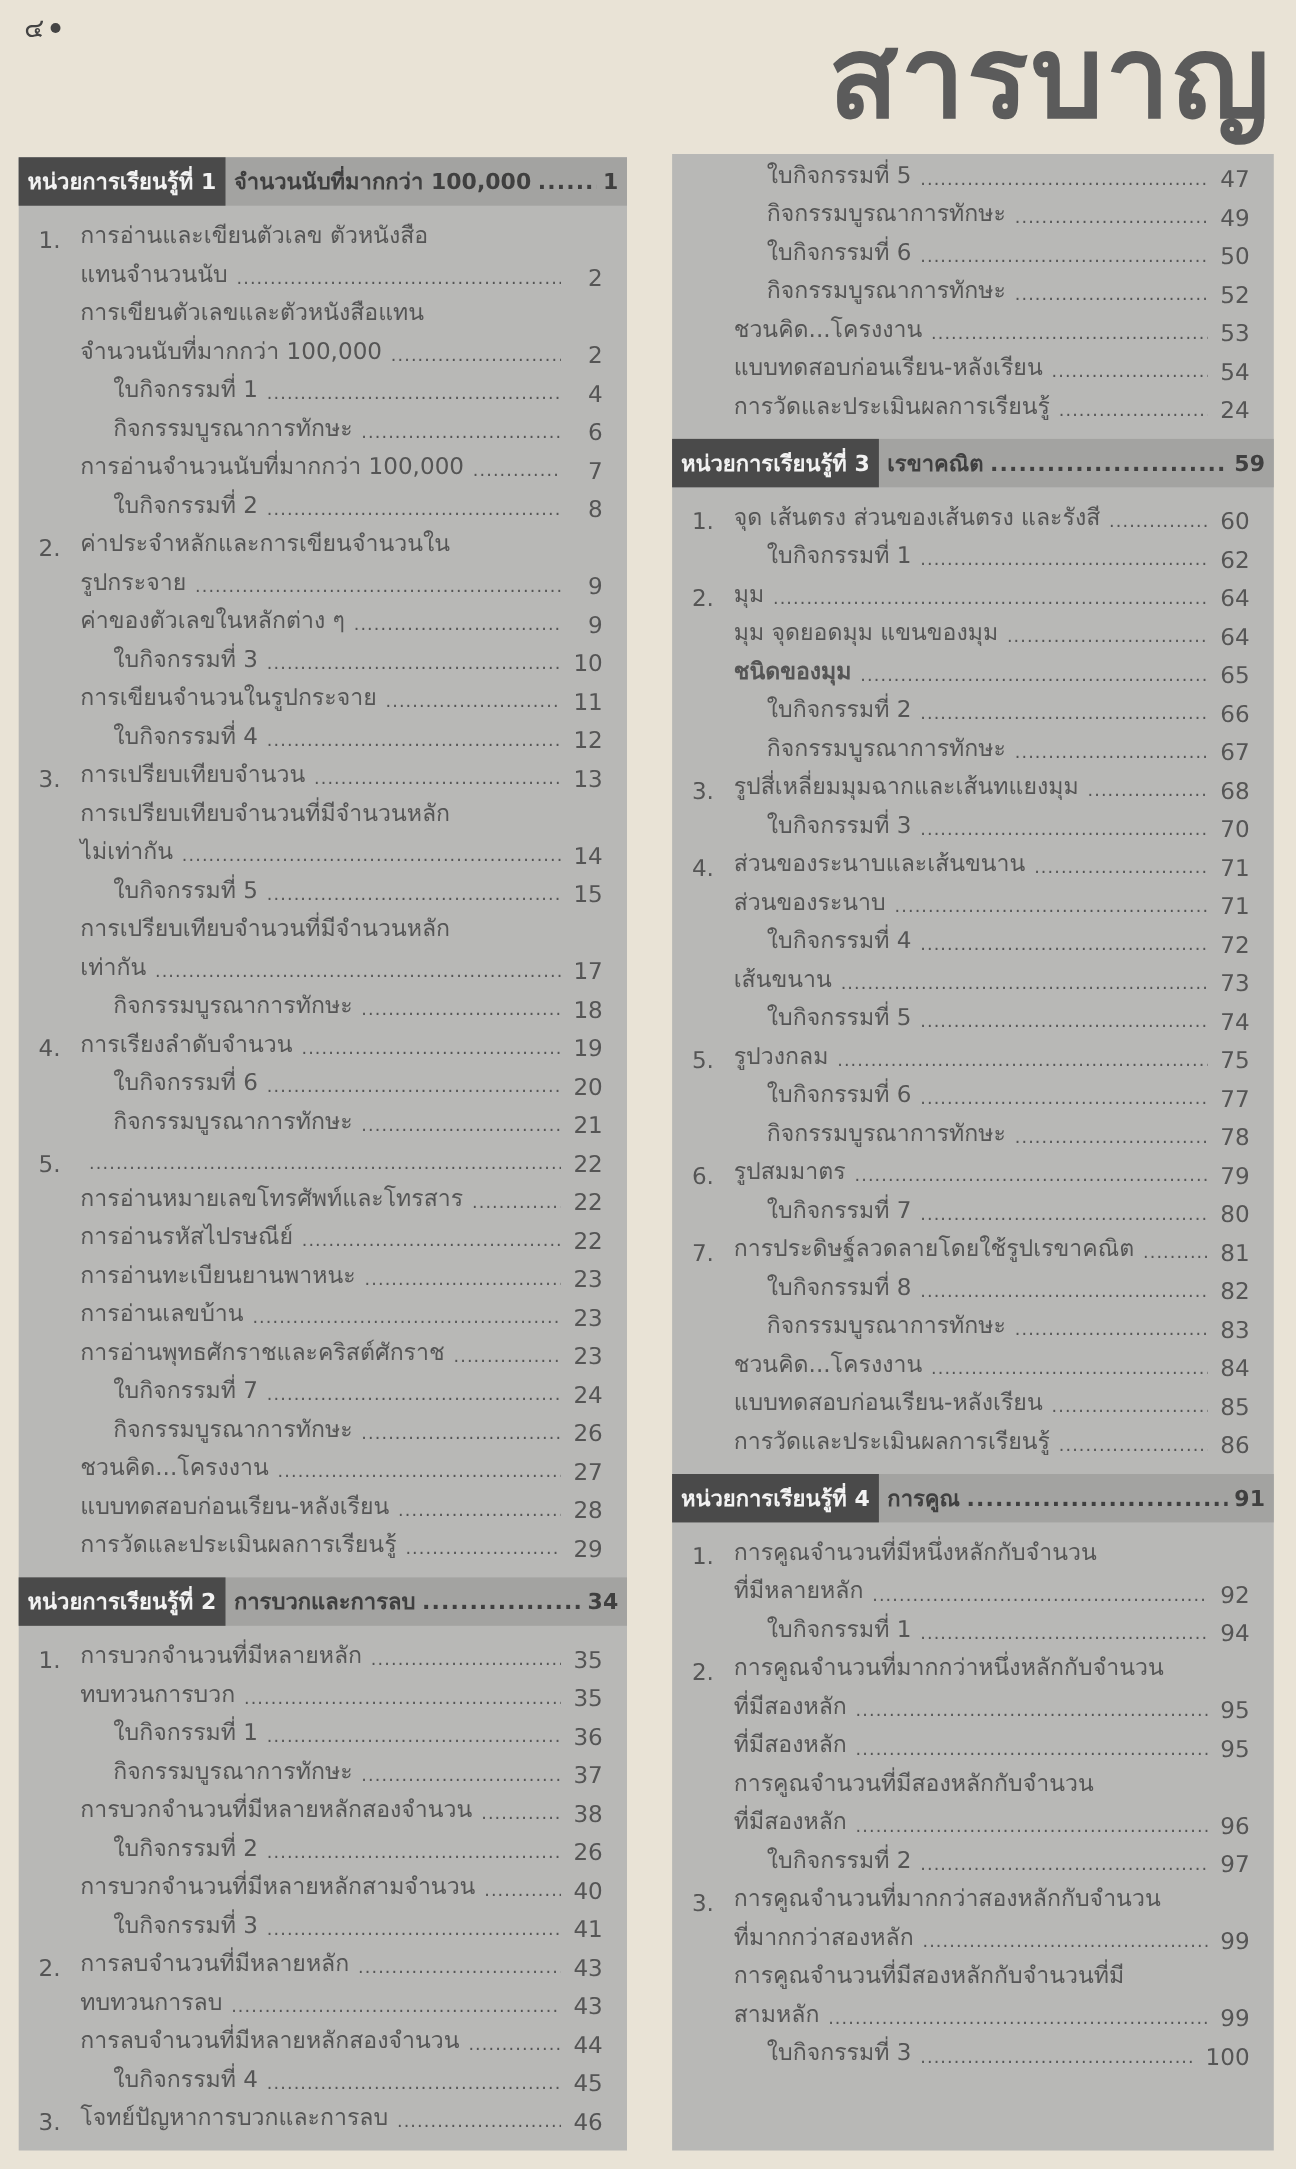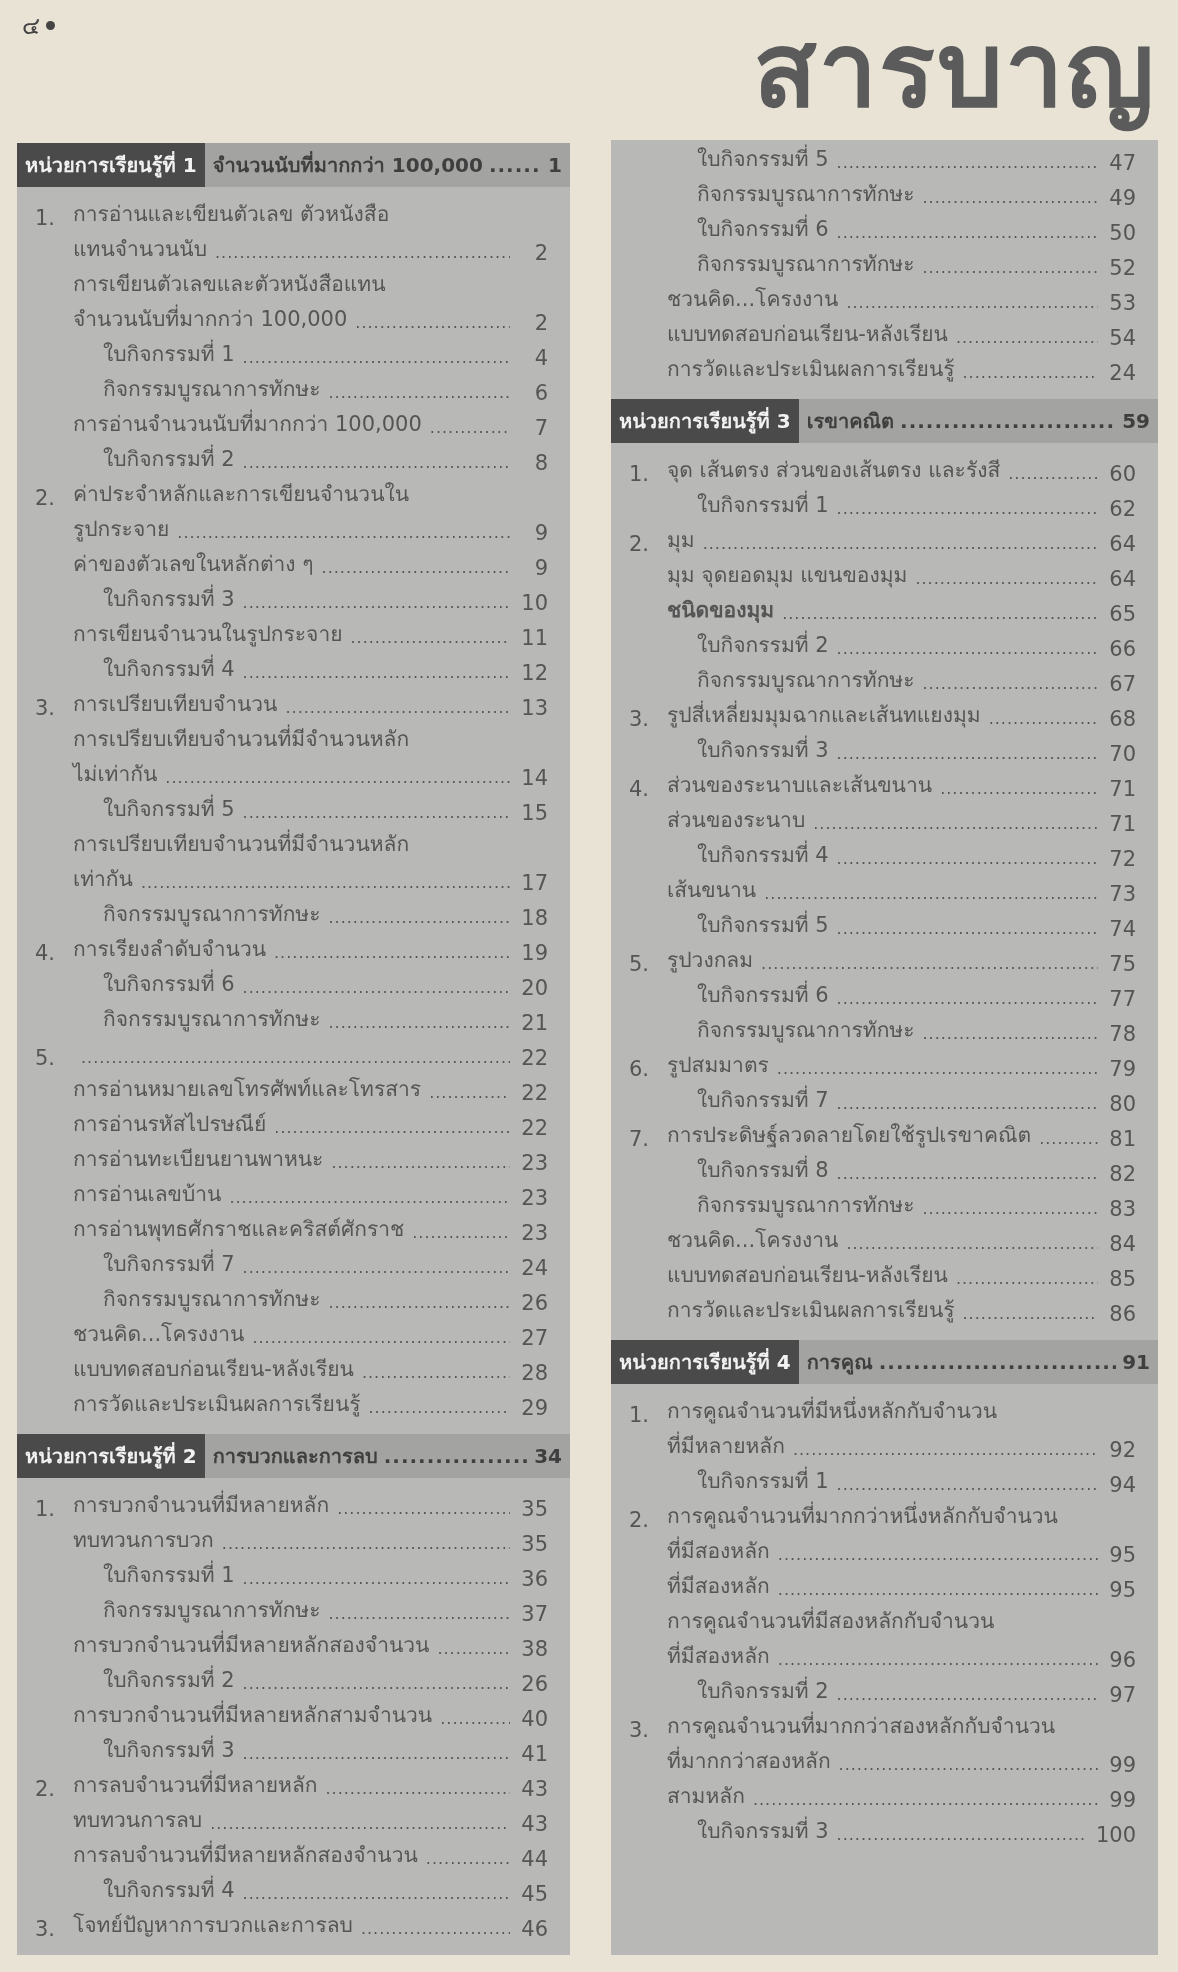--- a/index.html
+++ b/index.html
@@ -653,20 +653,26 @@
         <span class="text" style="padding-left: 0px;">การคูณจำนวนที่มากกว่าสองหลักกับจำนวน</span>
         <span class="dots"></span>
         <span class="pg"></span>
       </div>
       <div class="row l1">
         <span class="num" style="width: 38px; padding-left: 18px;"></span>
         <span class="text" style="padding-left: 0px;">ที่มากกว่าสองหลัก</span>
         <span class="dots"></span>
         <span class="pg">99</span>
       </div>
+      <div class="row l1 nopg">
+        <span class="num" style="width: 38px; padding-left: 18px;"></span>
+        <span class="text" style="padding-left: 0px;">การคูณจำนวนที่มีสองหลักกับจำนวนที่มี</span>
+        <span class="dots"></span>
+        <span class="pg"></span>
+      </div>
       <div class="row l1">
         <span class="num" style="width: 38px; padding-left: 18px;"></span>
         <span class="text" style="padding-left: 0px;">สามหลัก</span>
         <span class="dots"></span>
         <span class="pg">99</span>
       </div>
       <div class="row l2">
         <span class="num" style="width: 38px; padding-left: 18px;"></span>
         <span class="text" style="padding-left: 30px;">ใบกิจกรรมที่ 3</span>
         <span class="dots"></span>

